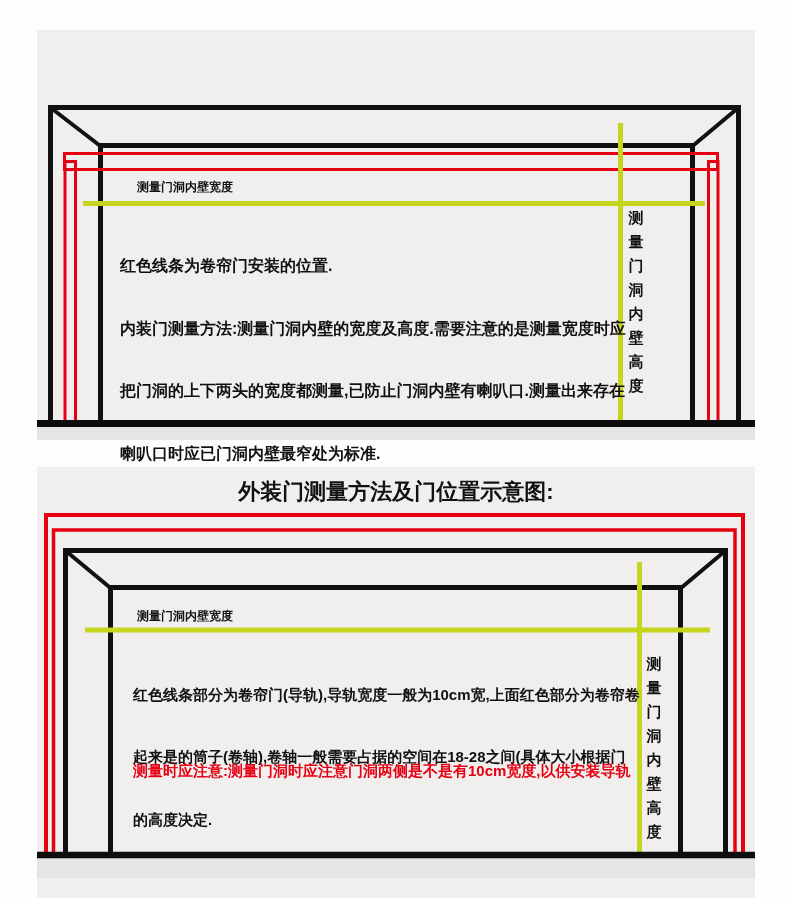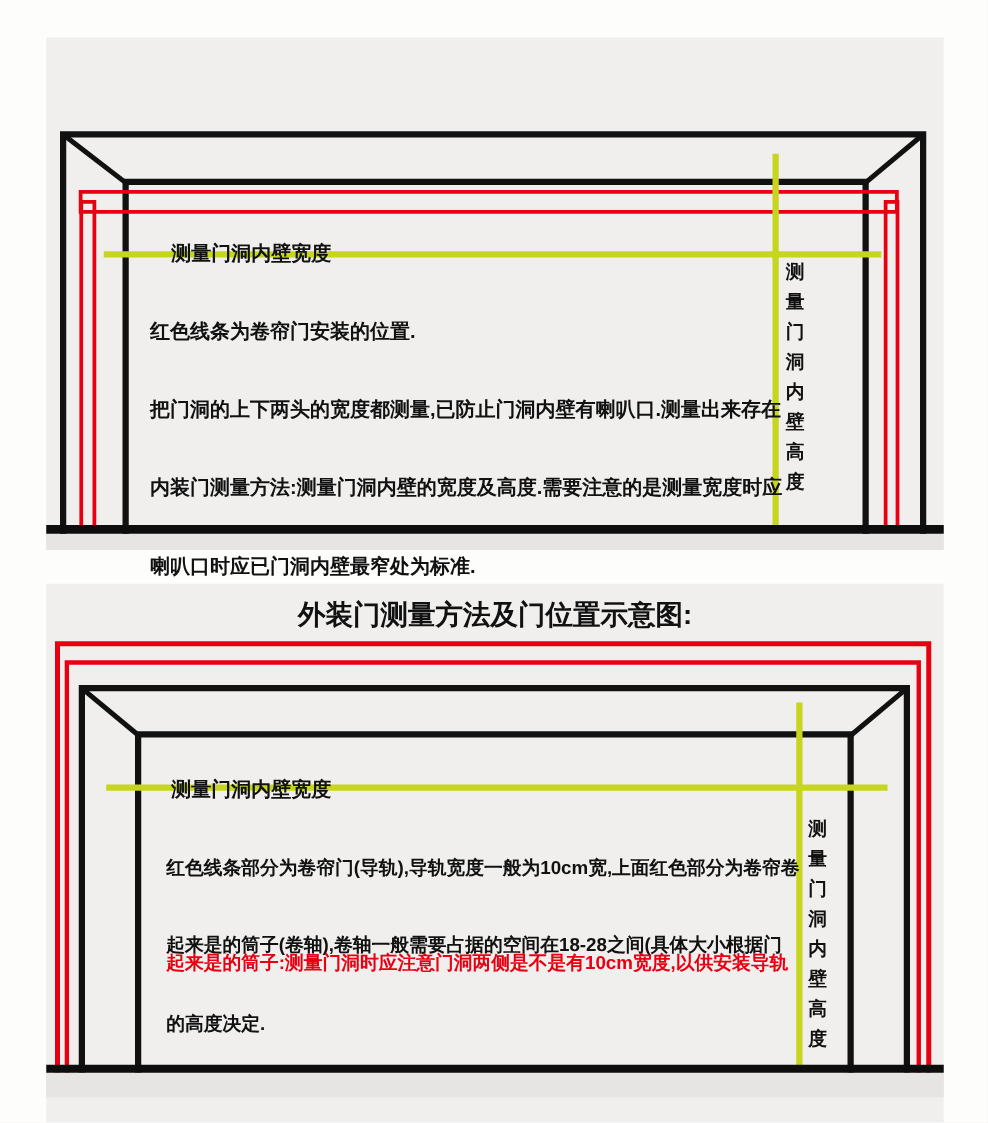--- a/index.html
+++ b/index.html
@@ -9,21 +9,21 @@
     font-family:"Liberation Sans", sans-serif;
     font-weight:bold; color:#111;
   }
   .panel { position:absolute; left:37px; width:718px; background:#f0efee; }
   #panel-interior { top:30px;  height:410px; }
   #panel-exterior { top:467px; height:535px; }
   svg.art { position:absolute; left:0; top:0; display:block; }
   .title { position:absolute; left:0; right:0; text-align:center; white-space:nowrap; }
   #panel-interior .title { top:18px; font-size:25px; }
   #panel-exterior .title { top:10px; font-size:22px; }
-  .wlabel { position:absolute; left:100px; font-size:16px; white-space:nowrap;margin-top:14px; }
+  .wlabel { position:absolute; left:100px; font-size:12px; white-space:nowrap; }
   #panel-interior .wlabel { top:149px; }
   #panel-exterior .wlabel { top:141px; }
   .para { position:absolute; white-space:nowrap; }
   .para div { white-space:nowrap;margin-top:37px; }
   #panel-interior .para { left:83px; top:186px; font-size:16px; line-height:25.5px; }
   #panel-exterior .para-black { left:96px; top:178px; font-size:15px; line-height:25.3px; }
   #panel-exterior .para-red   { left:96px; top:254px; font-size:15px; line-height:25.3px; color:#e60012; }
   .vcol { position:absolute; width:22px; display:flex; flex-direction:column; font-size:15px; text-align:center; }
   .vcol span { height:24px; line-height:24px; display:block; }
   #panel-interior .vcol { left:588px; top:176px; }
@@ -55,22 +55,22 @@
       <line x1="583.5" y1="93" x2="583.5" y2="392" stroke="#c6d61e" stroke-width="5"></line>
 
       <line x1="-2" y1="393.5" x2="720" y2="393.5" stroke="#0d0d0d" stroke-width="7"></line>
     </svg>
 
 
     <div class="wlabel">测量门洞内壁宽度</div>
 
     <div class="para">
       <div>红色线条为卷帘门安装的位置.</div>
+      <div>内装门测量方法:测量门洞内壁的宽度及高度.需要注意的是测量宽度时应</div>
       <div>把门洞的上下两头的宽度都测量,已防止门洞内壁有喇叭口.测量出来存在</div>
-      <div>内装门测量方法:测量门洞内壁的宽度及高度.需要注意的是测量宽度时应</div>
       <div>喇叭口时应已门洞内壁最窄处为标准.</div>
     </div>
 
     <div class="vcol">
       <span>测</span>
       <span>量</span>
       <span>门</span>
       <span>洞</span>
       <span>内</span>
       <span>壁</span>
@@ -104,21 +104,21 @@
 
     <div class="wlabel">测量门洞内壁宽度</div>
 
     <div class="para para-black">
       <div>红色线条部分为卷帘门(导轨),导轨宽度一般为10cm宽,上面红色部分为卷帘卷</div>
       <div>起来是的筒子(卷轴),卷轴一般需要占据的空间在18-28之间(具体大小根据门</div>
       <div>的高度决定.</div>
     </div>
 
     <div class="para para-red">
-      <div>起来是的筒子:测量门洞时应注意门洞两侧是不是有10cm宽度,以供安装导轨</div>
+      <div>测量时应注意:测量门洞时应注意门洞两侧是不是有10cm宽度,以供安装导轨</div>
     </div>
 
     <div class="vcol">
       <span>测</span>
       <span>量</span>
       <span>门</span>
       <span>洞</span>
       <span>内</span>
       <span>壁</span>
       <span>高</span>

